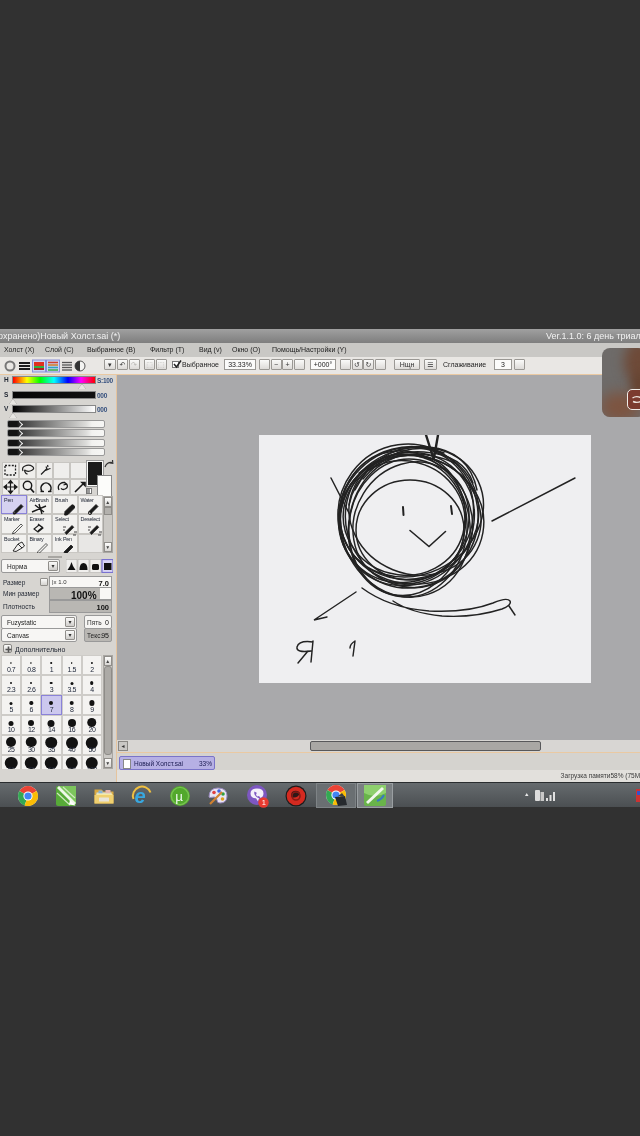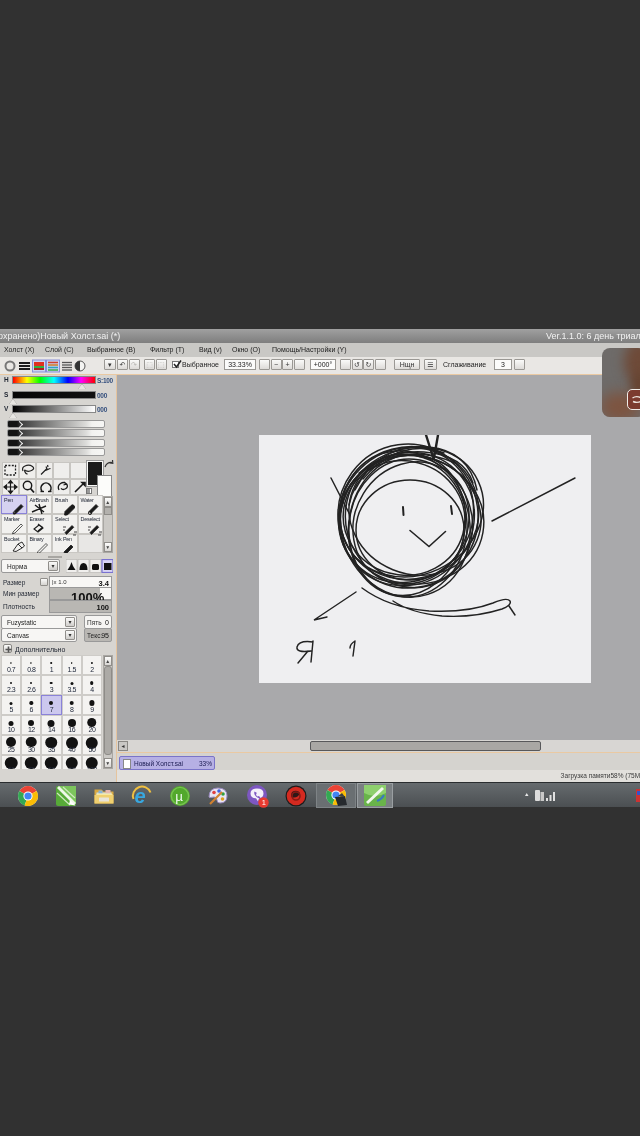--- a/index.html
+++ b/index.html
@@ -245,27 +245,27 @@
 <path d="M5.5 3 q1 4 4 8 h-8 q3-4 4-8" fill="#111"></path>
 <path d="M13.5 11 q0-7 4-7 q4 0 4 7 z" fill="#111"></path>
 <rect x="26" y="5" width="7" height="6" rx="1.5" fill="#111"></rect>
 <rect x="38" y="4" width="7.5" height="7" fill="#111"></rect>
 </svg>
 
 <span class="plabel" style="left:3px;top:204px">Размер</span>
 <div class="abs" style="left:40px;top:203px;width:8px;height:8px;background:linear-gradient(#fbfbfa,#d5d3d0);border:1px solid #908e8a;border-radius:1px"></div>
 <div class="abs" style="left:49px;top:201px;width:63px;height:13px;background:#f8f7f5;border:1px solid #999">
         <span style="position:absolute;left:2px;top:2px;font-size:6px;color:#333">|x 1.0</span>
-        <span style="position:absolute;right:2px;top:1.5px;font-size:7.5px;color:#111;font-weight:bold">3.4</span>
+        <span style="position:absolute;right:2px;top:1.5px;font-size:7.5px;color:#111;font-weight:bold">7.0</span>
       </div>
 
 <span class="plabel" style="left:3px;top:214.5px">Мин размер</span>
 <div class="abs" style="left:49px;top:212px;width:63px;height:13px;background:#f8f7f5;border:1px solid #999">
         <div style="position:absolute;left:0;top:0;width:50px;height:11px;background:#b9b7b3"></div>
-        <span style="position:absolute;left:21px;top:1.5px;font-size:13px;color:#111;font-weight:bold">100%</span>
+        <span style="position:absolute;left:21px;top:1.5px;font-size:10px;color:#111;font-weight:bold">100%</span>
       </div>
 
 <span class="plabel" style="left:3px;top:227.5px">Плотность</span>
 <div class="abs" style="left:49px;top:225px;width:63px;height:13px;background:#f8f7f5;border:1px solid #999">
         <div style="position:absolute;left:0;top:0;width:61px;height:11px;background:#b9b7b3"></div>
         <span style="position:absolute;right:2px;top:1.5px;font-size:7.5px;color:#111;font-weight:bold">100</span>
       </div>
 
 <div class="ddrop" style="left:1px;top:240px;width:76px">
         <span style="position:absolute;left:5px;top:3px">Fuzystatic</span>

